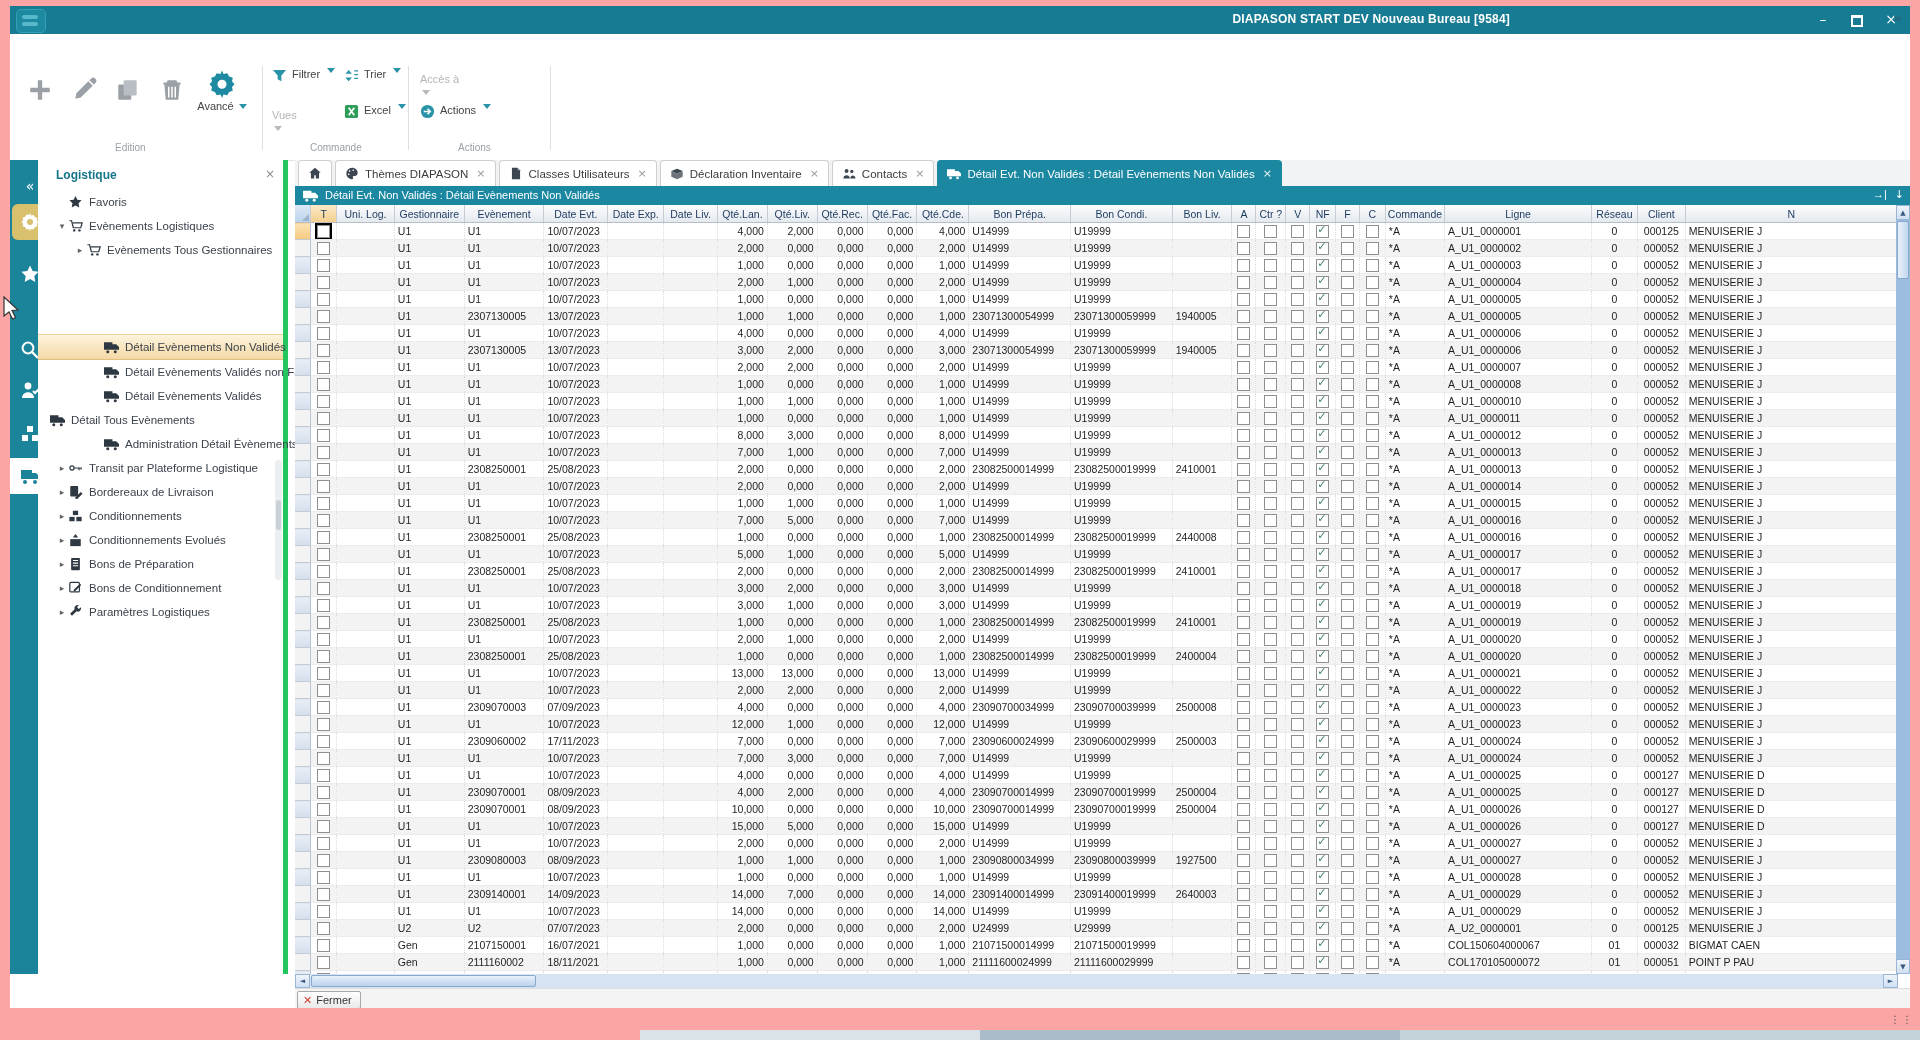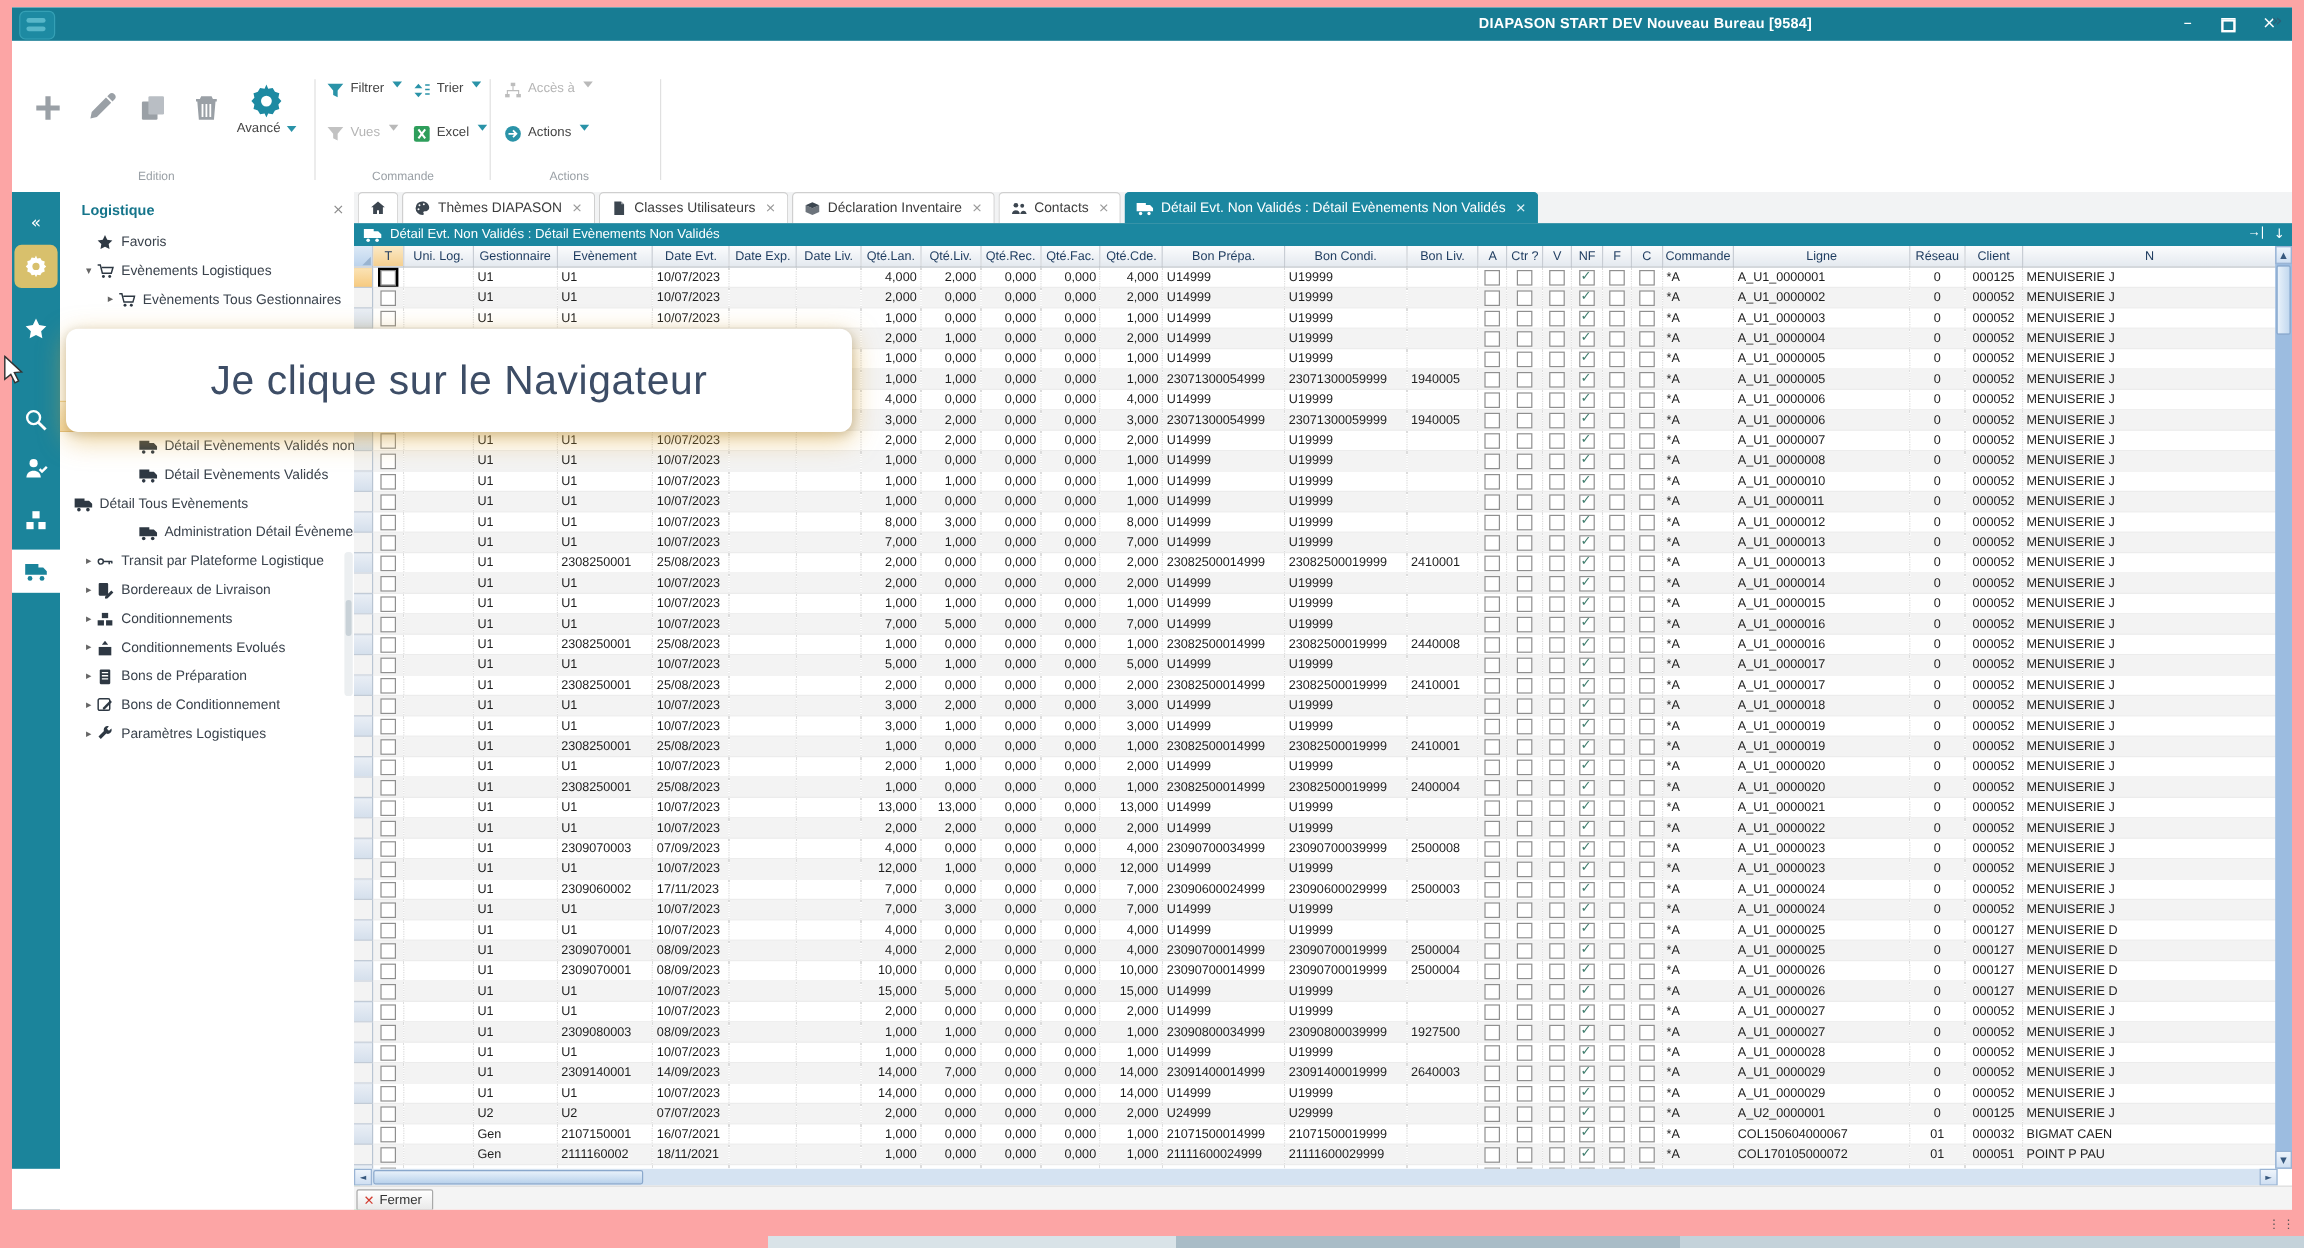--- a/index.html
+++ b/index.html
@@ -24,37 +24,37 @@
   
   #ribbontabs{position:absolute;left:0;top:28px;width:100%;height:26px;background:#177c93;}
   .rtab{float:left;color:#fff;font-size:12px;font-weight:bold;padding:6px 34px 5px 34px;cursor:default;}
   .rtab.active{background:#fff;color:#15758b;border-radius:5px 5px 0 0;}
   #ribbon{position:absolute;left:0;top:54px;width:100%;height:100px;background:#fff;border-bottom:1px solid #e3e3e3;}
   .rsep{position:absolute;top:6px;width:1px;height:84px;background:#e0e0e0;}
   .rgrouplabel{position:absolute;top:82px;font-size:10px;color:#9aa0a6;}
   .bigbtn{position:absolute;top:8px;width:44px;height:44px;display:flex;align-items:center;justify-content:center;}
   .bigbtn svg{width:26px;height:26px;}
   .smallbtn{position:absolute;height:24px;display:flex;align-items:flex-start;gap:5px;font-size:11px;color:#444;}
-  .smallbtn.disabled{color:#b5b5b5;}
+  .smallbtn.disabled{color:#b5b5b5;flex-direction:column;}
   .smallbtn svg{width:15px;height:15px;}
   .ddarrow{width:0;height:0;border-left:4px solid transparent;border-right:4px solid transparent;border-top:5px solid #2a93a8;margin-left:2px;}
   .ddarrow.gray{border-top-color:#b9b9b9;}
   #avance{position:absolute;left:180px;top:8px;width:64px;text-align:center;font-size:11px;color:#444;}
   #avance svg{width:30px;height:30px;}
 
   
   #rail{position:absolute;left:0;top:154px;width:40px;height:848px;background:#1b849b;}
   .railicon{position:absolute;left:0;width:40px;height:36px;display:flex;align-items:center;justify-content:center;color:#fff;}
   .railicon svg{width:20px;height:20px;}
   .railicon.hl{background:#d8c06c;border-radius:6px;margin-left:2px;width:36px;}
   .railicon.active{background:#fff;}
   .railicon.active svg{fill:#1b849b;}
 
   
-  #nav{position:absolute;left:40px;top:154px;width:245px;height:848px;background:#fff;border-right:5px solid #22c55e;}
+  #nav{position:absolute;left:28px;top:154px;width:245px;height:848px;background:#fff;border-right:5px solid #22c55e;}
   #navhead{position:relative;height:30px;}
   #navtitle{position:absolute;left:18px;top:8px;color:#15758b;font-weight:bold;font-size:12px;}
   #navclose{position:absolute;right:8px;top:7px;color:#8b8b8b;font-size:12px;}
   .navitem{position:relative;height:24px;display:flex;align-items:center;font-size:11.5px;color:#3a424c;white-space:nowrap;}
   .navitem .arrow{width:12px;font-size:9px;color:#666;text-align:center;flex:none;}
   .navitem .nicon{width:17px;height:15px;flex:none;margin-right:4px;display:flex;align-items:center;}
   .navitem .nicon svg{width:15px;height:14px;fill:#2e3843;}
   .navitem.selected{background:linear-gradient(#fdf3dd,#f4d9a5);border-top:1px solid #eed396;border-bottom:1px solid #e3bf7d;}
   #navscroll{position:absolute;right:1px;top:300px;width:7px;height:120px;background:#eceff1;border-radius:3px;}
   #navscroll i{position:absolute;left:1px;top:40px;width:5px;height:30px;background:#c9d2d8;border-radius:3px;display:block;}
@@ -2543,23 +2543,20 @@
     </div>
 
     <div id="navfootfill"></div>
     <div id="footer">
       <div id="fermer">
         <span class="x glyph">✕</span>
         <span>Fermer</span>
       </div>
     </div>
 
-    <div id="tooltip">
-      <span id="tooltiptext">Je clique sur le Navigateur</span>
-    </div>
   </div>
 
   <svg id="cursor" width="22" height="26" viewBox="0 0 22 26">
     <path d="M2 1l14 13-6 .5 3.5 7-3 1.5-3.5-7L2 20z" fill="#fff" stroke="#333" stroke-width="1.2"></path>
   </svg>
 
   <div id="taskstrip">
     <i style="left:0;width:340px;background:#d9e3e8"></i>
     <i style="left:340px;width:420px;background:#a9bcc7"></i>
     <i style="left:760px;width:520px;background:#c4d2da"></i>

